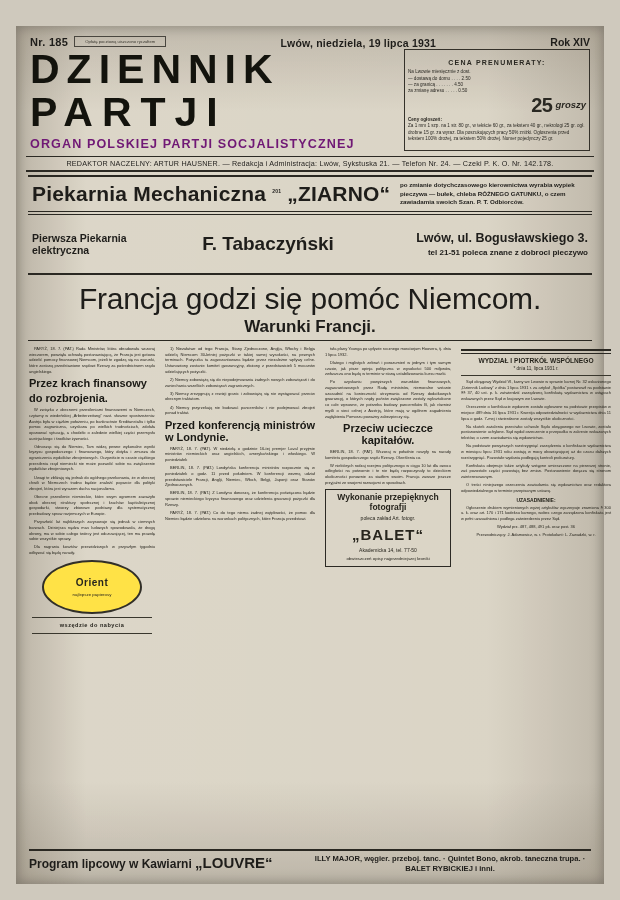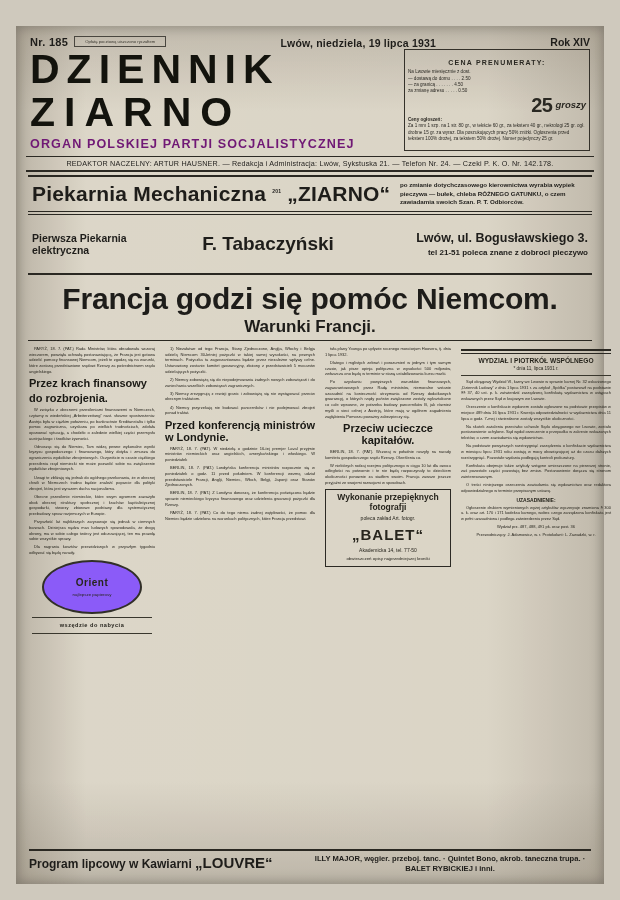--- a/index.html
+++ b/index.html
@@ -54,21 +54,21 @@
   .band2{border-top:1px solid #2c2a24;border-bottom:2px solid #2c2a24;margin:2px 2px 0 2px;padding:16px 4px;display:flex;align-items:center;gap:6px;}
   .bakery{font-size:21px;font-weight:bold;letter-spacing:.2px;flex:1;}
   .bakery .sup{font-size:5px;vertical-align:super;}
   .bandtext{font-size:6.2px;line-height:1.35;width:188px;font-weight:bold;}
   .firstbak{font-size:10.5px;font-weight:bold;line-height:1.15;width:112px;}
   .tabacz{font-size:19px;font-weight:bold;flex:1;text-align:center;}
   .addr{width:196px;font-size:12.5px;font-weight:bold;line-height:1.2;text-align:right;}
   .addr small{font-size:8px;font-weight:bold;display:block;margin-top:2px;}
 
   
-  .mainhead{text-align:center;font-size:30px;font-weight:bold;letter-spacing:-.2px;margin:7px 0 1px 0;}
+  .mainhead{text-align:center;font-size:30px;font-weight:normal;letter-spacing:-.2px;margin:7px 0 1px 0;}
   .subhead{text-align:center;font-size:17px;font-weight:bold;margin-bottom:3px;}
   .rule{border-bottom:1px solid #2c2a24;margin:2px 2px;}
 
   
   .cols{display:flex;gap:5px;padding:3px 3px 0 3px;}
   .col{flex:1;font-size:4.0px;line-height:1.42;text-align:justify;color:#29271f;}
   .col p{margin:0 0 2.5px 0;text-indent:5px;}
   .colhead{font-weight:bold;font-size:11px;line-height:1.1;margin:1px 0 3px 0;color:#1c1b16;}
   .colhead.small{font-size:11px;}
   .kicker{font-size:5px;font-weight:bold;margin:3px 0 1px 0;}
@@ -86,21 +86,21 @@
   .dblrule{border-top:2px solid #2c2a24;border-bottom:1px solid #2c2a24;height:2px;margin:3px 0;}
 
   .wydzial{text-align:center;font-size:6.6px;font-weight:bold;line-height:1.25;margin:3px 0 2px 0;}
   .wydzial small{display:block;font-size:4.6px;font-weight:normal;margin-top:1px;}
 
   
   .cigad{margin:4px 0;text-align:center;}
   .cigoval{
     width:96px;height:50px;border:2px solid #33312a;border-radius:50%;
     margin:0 auto;display:flex;flex-direction:column;align-items:center;justify-content:center;
-    background:#8b5cf6;
+    background:#fde047;
   }
   .cigoval .b1{font-size:10px;font-weight:bold;letter-spacing:.5px;}
   .cigoval .b2{font-size:4.4px;margin-top:2px;}
   .cigcap{font-size:5.6px;font-weight:bold;letter-spacing:.5px;margin-top:4px;}
   .cigrule{border-bottom:1px solid #3a382f;width:120px;margin:3px auto;}
 
   
   .footer{position:absolute;left:3px;right:3px;bottom:2px;border-top:2px solid #2c2a24;padding-top:3px;display:flex;gap:8px;align-items:flex-start;}
   .footL{font-size:12px;font-weight:bold;flex:1;}
   .footL .louvre{font-size:15px;}
@@ -120,21 +120,21 @@
           <div class="nr">Nr. 185</div>
           <div class="permit">Opłatę pocztową uiszczono ryczałtem</div>
         </div>
         <div class="dateline">Lwów, niedziela, 19 lipca 1931</div>
         <div class="rok">Rok XIV</div>
       </div>
 
       <div class="headwrap">
         <div class="titleblock">
           <div class="title1">DZIENNIK</div>
-          <div class="title2">ZIARNO</div>
+          <div class="title2">PARTJI</div>
           <div class="subtitle">ORGAN POLSKIEJ PARTJI SOCJALISTYCZNEJ</div>
         </div>
         <div class="pricebox">
           <h4>CENA PRENUMERATY:</h4>
           <div class="prow">
               <div>Na Lwowie miesięcznie z dost.</div>
             </div>
           <div class="prow">
               <div>— dostawą do domu . . . . 2.50</div>
             </div>

